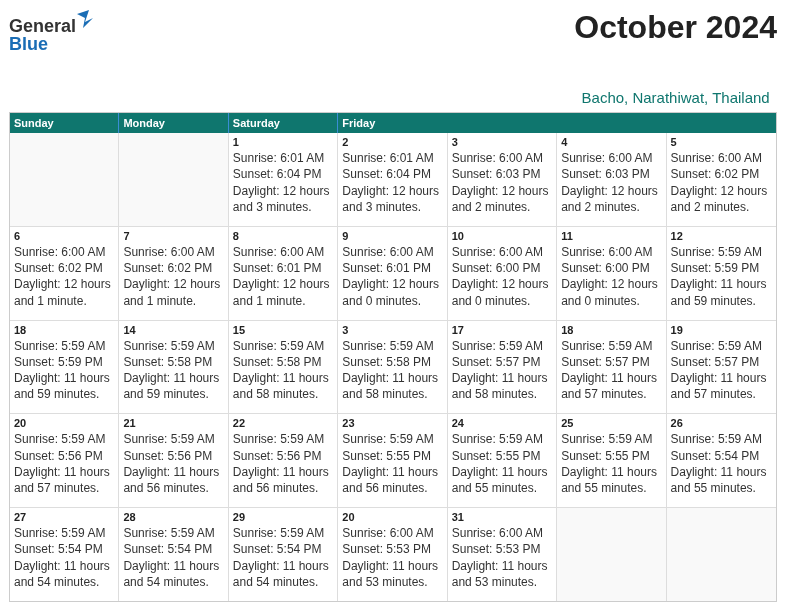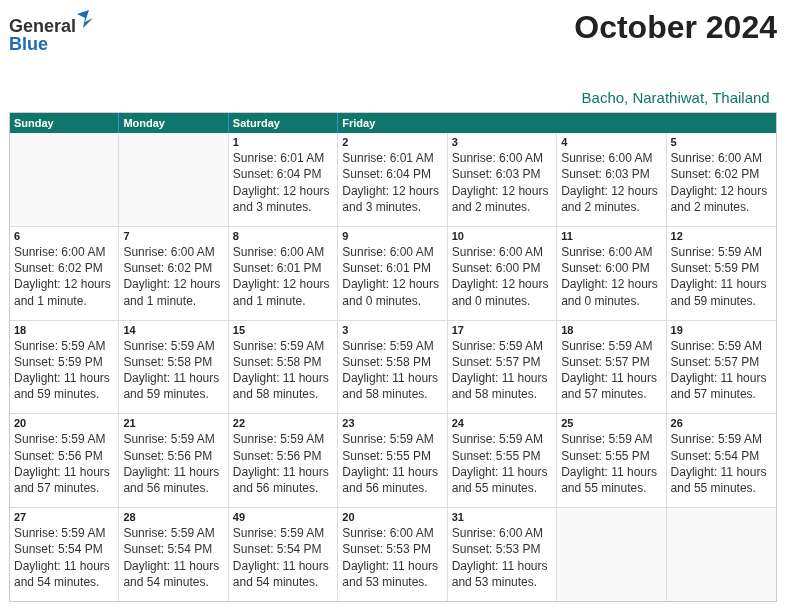--- a/index.html
+++ b/index.html
@@ -325,21 +325,21 @@
 and 54 minutes.</div>
           </div>
           <div class="cal-cell">
             <span class="day-num">28</span>
             <div class="cell-info" style="white-space: pre-line;">Sunrise: 5:59 AM
 Sunset: 5:54 PM
 Daylight: 11 hours
 and 54 minutes.</div>
           </div>
           <div class="cal-cell">
-            <span class="day-num">49</span>
+            <span class="day-num">29</span>
             <div class="cell-info" style="white-space: pre-line;">Sunrise: 5:59 AM
 Sunset: 5:54 PM
 Daylight: 11 hours
 and 54 minutes.</div>
           </div>
           <div class="cal-cell">
             <span class="day-num">20</span>
             <div class="cell-info" style="white-space: pre-line;">Sunrise: 6:00 AM
 Sunset: 5:53 PM
 Daylight: 11 hours

